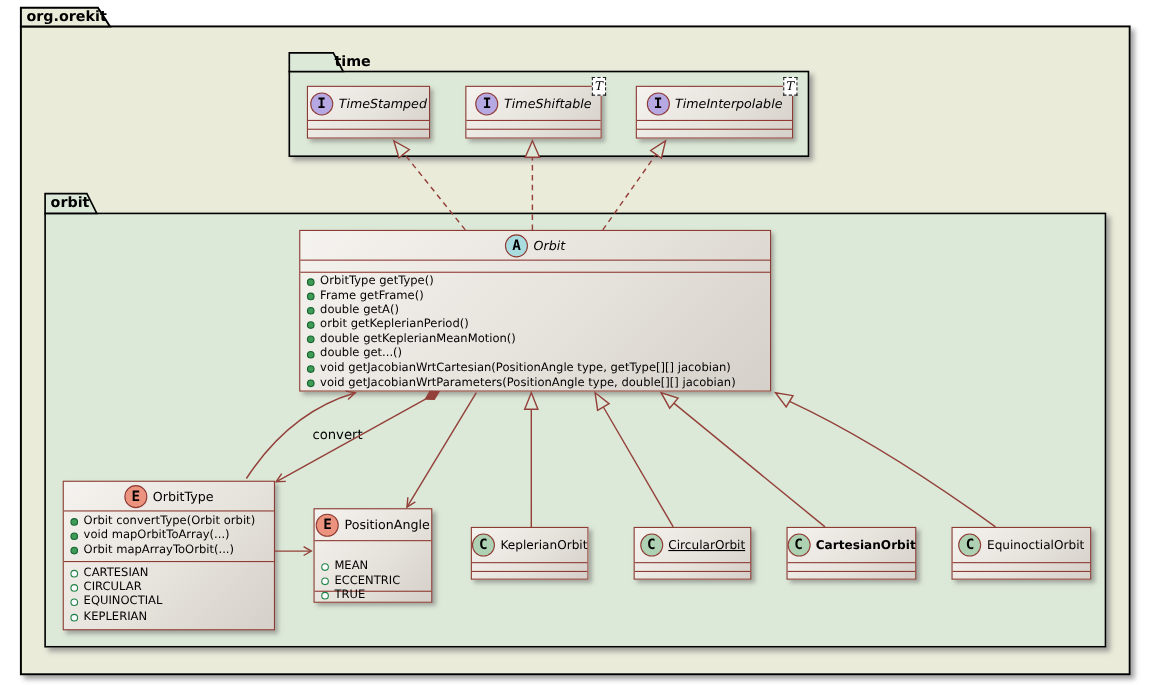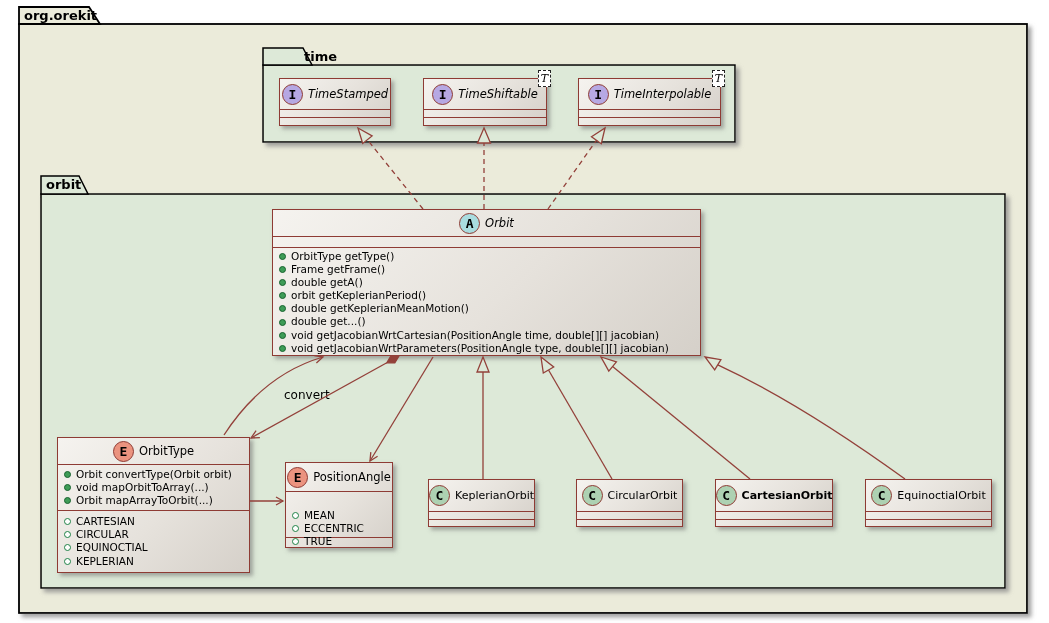--- a/index.html
+++ b/index.html
@@ -120,21 +120,21 @@
       <div class="row">
           <span class="bullet solid"></span>
           <span class="txt">double getKeplerianMeanMotion()</span>
         </div>
       <div class="row">
           <span class="bullet solid"></span>
           <span class="txt">double get...()</span>
         </div>
       <div class="row">
           <span class="bullet solid"></span>
-          <span class="txt">void getJacobianWrtCartesian(PositionAngle time, double[][] jacobian)</span>
+          <span class="txt">void getJacobianWrtCartesian(PositionAngle type, getType[][] jacobian)</span>
         </div>
       <div class="row">
           <span class="bullet solid"></span>
           <span class="txt">void getJacobianWrtParameters(PositionAngle type, double[][] jacobian)</span>
         </div>
     </div>
   </div>
 
   <div class="box" style="left:57px;top:437px;width:193px;height:136px;">
     <div class="title" style="height:26px;">
@@ -202,21 +202,21 @@
       <span class="icon klass">C</span>
       <span class="name" style="font-size:11px;">KeplerianOrbit</span>
     </div>
     <div class="comp" style="height:8px;"></div>
     <div class="comp grow"></div>
   </div>
 
   <div class="box" style="left:576px;top:479px;width:107px;height:48px;">
     <div class="title" style="height:31px;">
       <span class="icon klass">C</span>
-      <span class="name" style="font-size:11px;">CircularOrbit</span>
+      <span class="name" style="font-size:11px;text-decoration:underline;">CircularOrbit</span>
     </div>
     <div class="comp" style="height:8px;"></div>
     <div class="comp grow"></div>
   </div>
 
   <div class="box" style="left:715px;top:479px;width:118px;height:48px;">
     <div class="title" style="height:31px;">
       <span class="icon klass">C</span>
       <span class="name" style="font-size:11px;font-weight:bold;">CartesianOrbit</span>
     </div>

